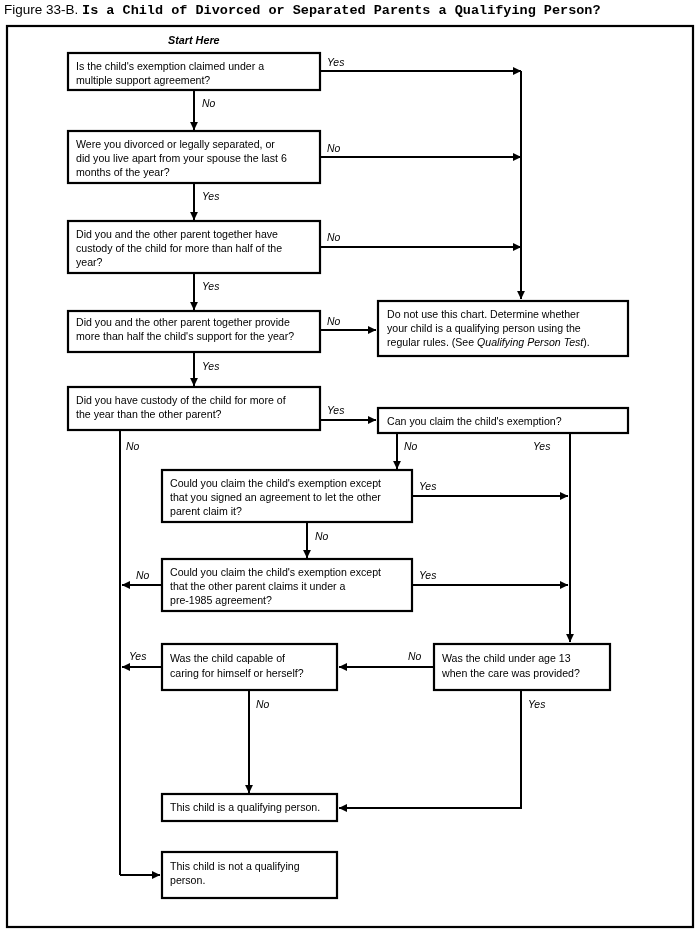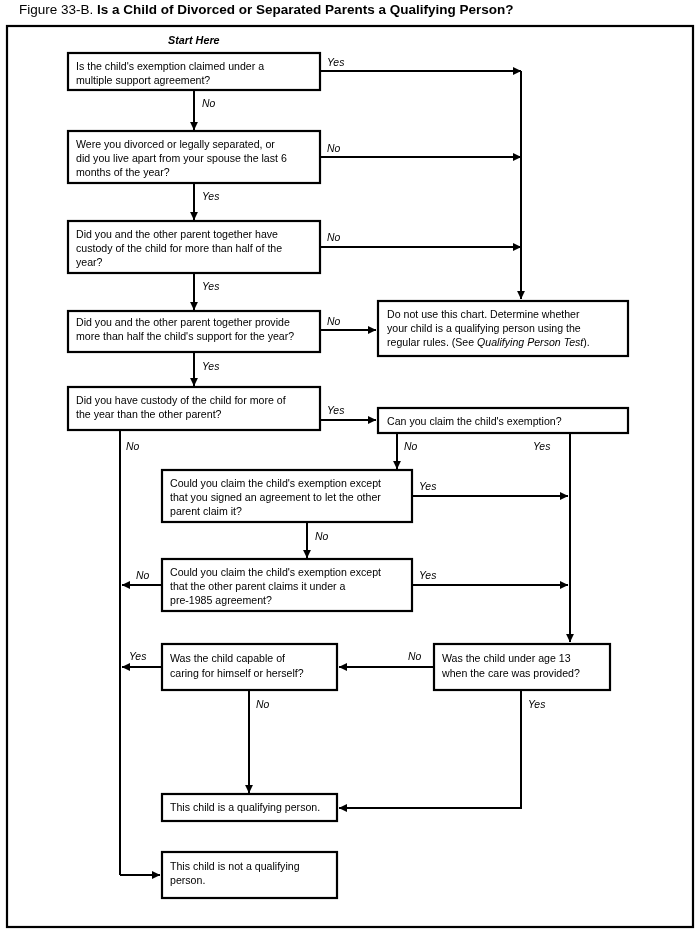--- a/index.html
+++ b/index.html
@@ -1,22 +1,22 @@
 <!DOCTYPE html>
 <html><head>
 <meta charset="utf-8">
 <style>
   html,body{margin:0;padding:0;background:#ffffff;}
   body{width:700px;height:939px;position:relative;
        font-family:"Liberation Sans","DejaVu Sans",sans-serif;
        -webkit-font-smoothing:antialiased;}
   #figure-title{position:absolute;left:4px;top:2px;width:692px;height:22px;
        font-size:13.5px;color:#000;white-space:nowrap;}
-  #figure-title .fig-num{font-weight:400;margin-left:15px;}
-  #figure-title .fig-name{font-weight:bold;}
+  #figure-title .fig-num{font-weight:400;}
+  #figure-title .fig-name{font-weight:bold;font-family:Liberation Mono, monospace;}
   svg{position:absolute;left:0;top:0;}
   .bx{fill:#ffffff;stroke:#000000;stroke-width:2.2;}
   .ln{stroke:#000000;stroke-width:2;fill:none;}
   .bxtext{font-family:"Liberation Sans","DejaVu Sans",sans-serif;
           font-size:10.6px;fill:#000;}
   .edgelbl{font-family:"Liberation Sans","DejaVu Sans",sans-serif;
           font-size:10.4px;fill:#000;font-style:italic;}
   .starthere{font-family:"Liberation Sans","DejaVu Sans",sans-serif;
           font-size:10.8px;fill:#000;font-style:italic;font-weight:bold;}
   .ital{font-style:italic;}

